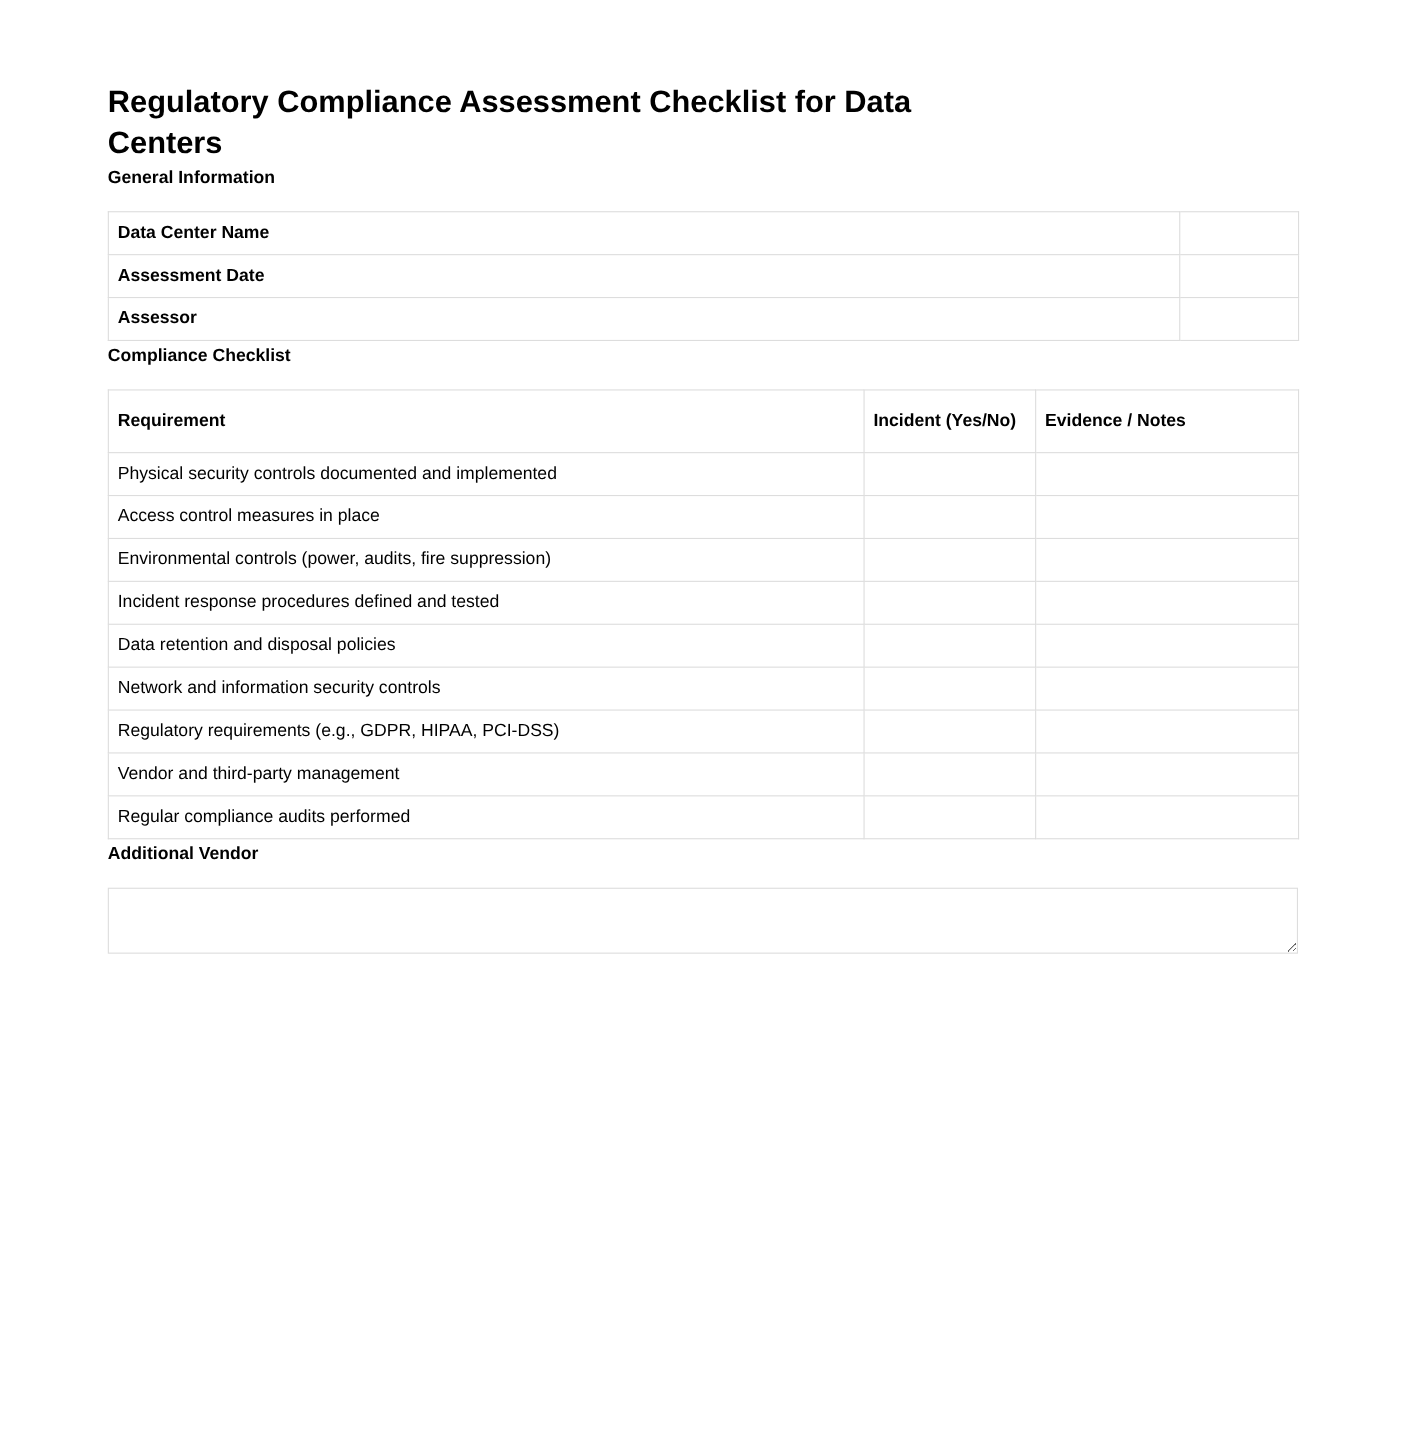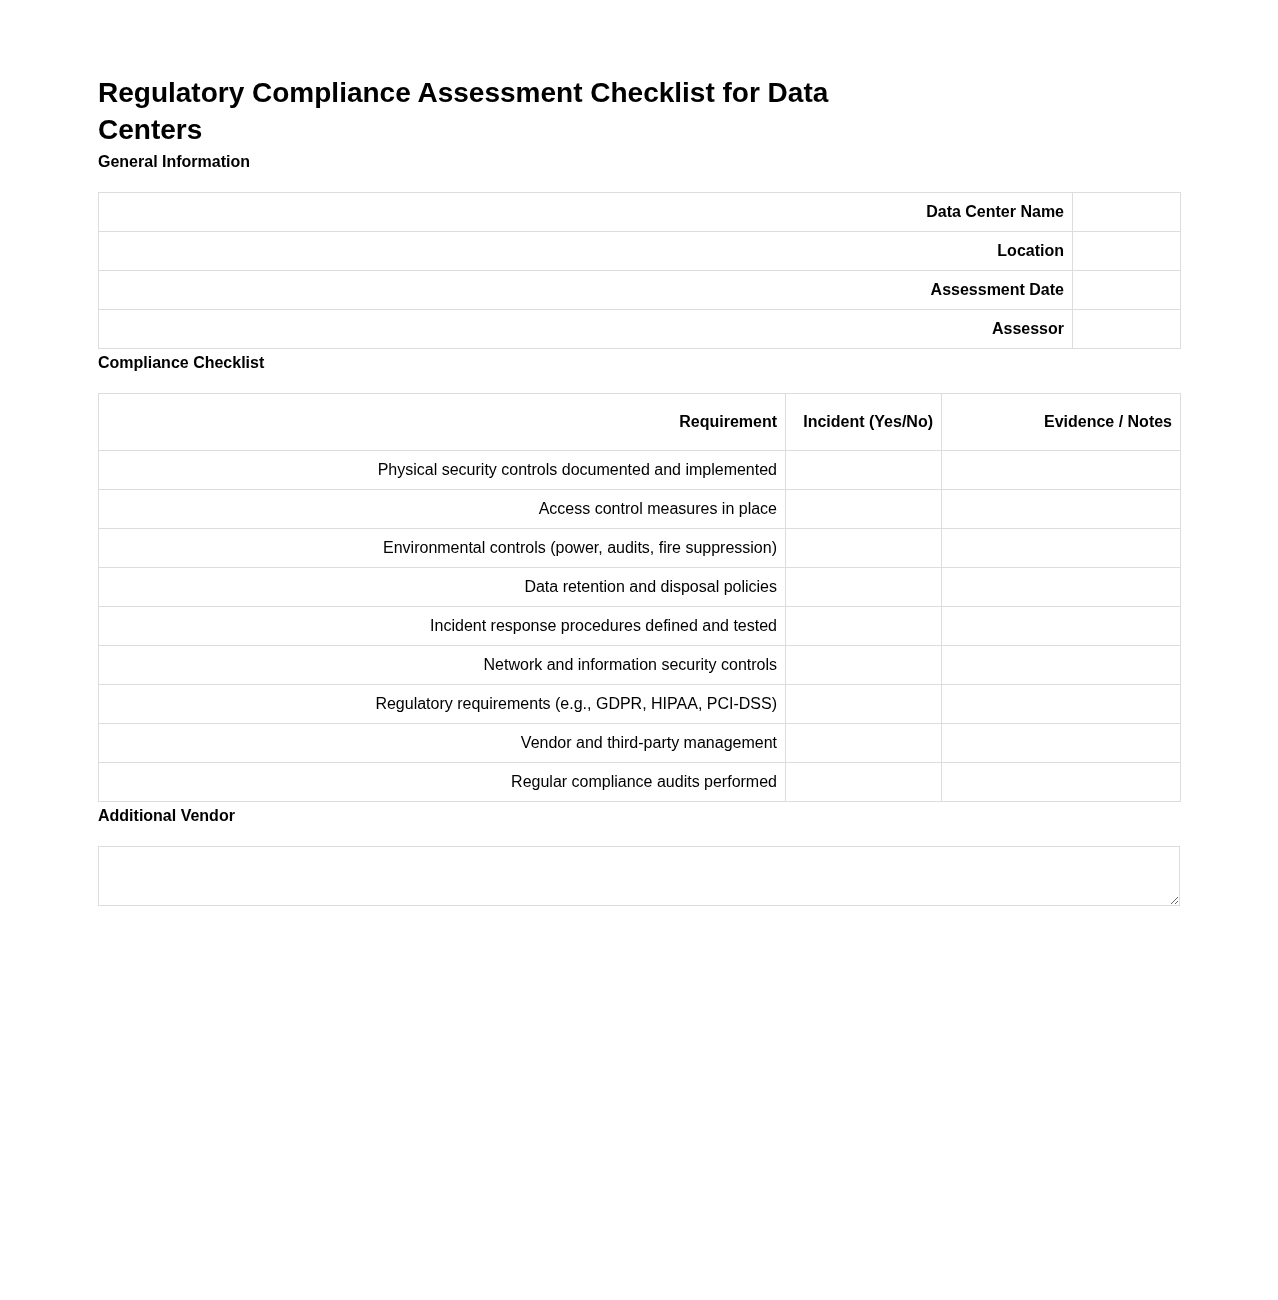--- a/index.html
+++ b/index.html
@@ -40,21 +40,21 @@
 
     table {
       border-collapse: collapse;
       width: 1082px;
       table-layout: fixed;
       font-size: 16px;
     }
     td, th {
       border: 1px solid #dddddd;
       padding: 0 8px;
-      text-align: right;
+      text-align: left;
       vertical-align: middle;
       margin-top: 19px;
     }
     table.info-table { margin-top: 16px; }
     table.info-table td { height: 38px; }
     table.info-table td.info-label { font-weight: bold; }
     table.info-table col.c1 { width: 974px; }
     table.info-table col.c2 { width: 108px; }
 
     table.check-table { margin-top: 16px; padding-left: 28px; }
@@ -93,24 +93,20 @@
     <colgroup>
         <col class="c1">
         <col class="c2">
       </colgroup>
     <tbody>
       <tr>
         <td class="info-label">Data Center Name</td>
         <td></td>
       </tr>
       <tr>
-        <td class="info-label">Location</td>
-        <td></td>
-      </tr>
-      <tr>
         <td class="info-label">Assessment Date</td>
         <td></td>
       </tr>
       <tr>
         <td class="info-label">Assessor</td>
         <td></td>
       </tr>
     </tbody>
   </table>
 
@@ -138,26 +134,26 @@
         <td>Access control measures in place</td>
         <td></td>
         <td></td>
       </tr>
       <tr>
         <td>Environmental controls (power, audits, fire suppression)</td>
         <td></td>
         <td></td>
       </tr>
       <tr>
-        <td>Data retention and disposal policies</td>
+        <td>Incident response procedures defined and tested</td>
         <td></td>
         <td></td>
       </tr>
       <tr>
-        <td>Incident response procedures defined and tested</td>
+        <td>Data retention and disposal policies</td>
         <td></td>
         <td></td>
       </tr>
       <tr>
         <td>Network and information security controls</td>
         <td></td>
         <td></td>
       </tr>
       <tr>
         <td>Regulatory requirements (e.g., GDPR, HIPAA, PCI-DSS)</td>

